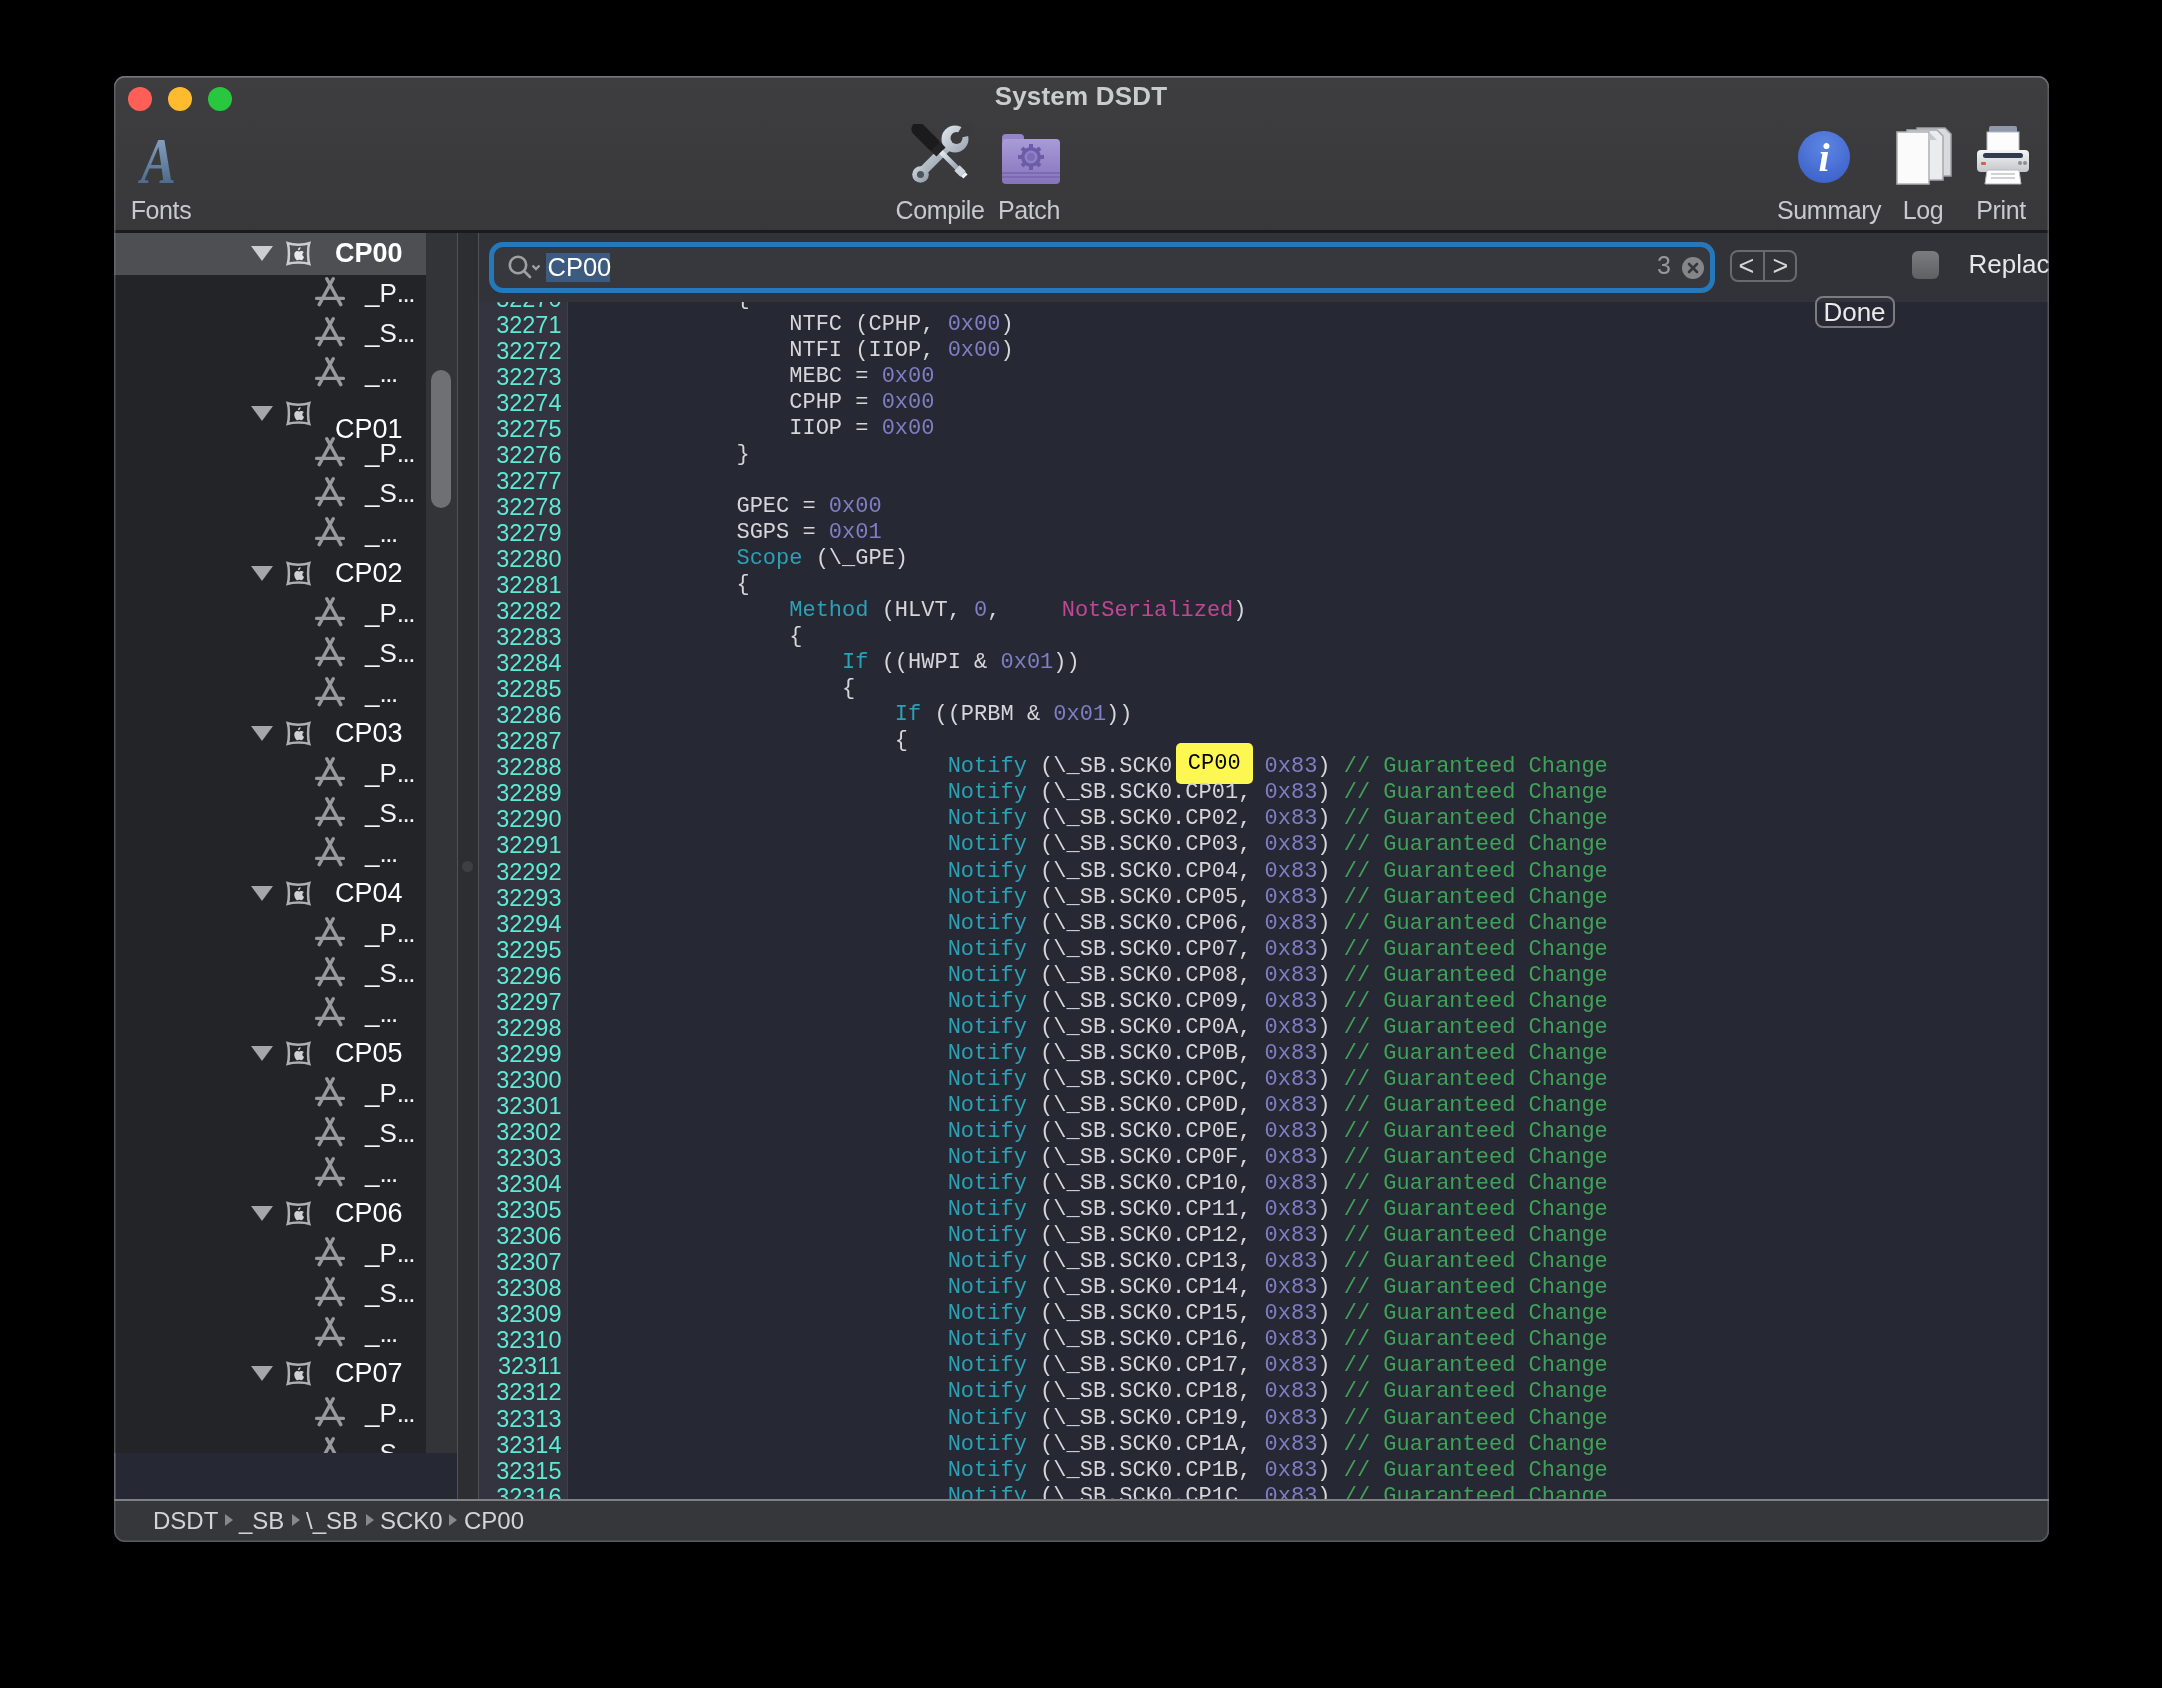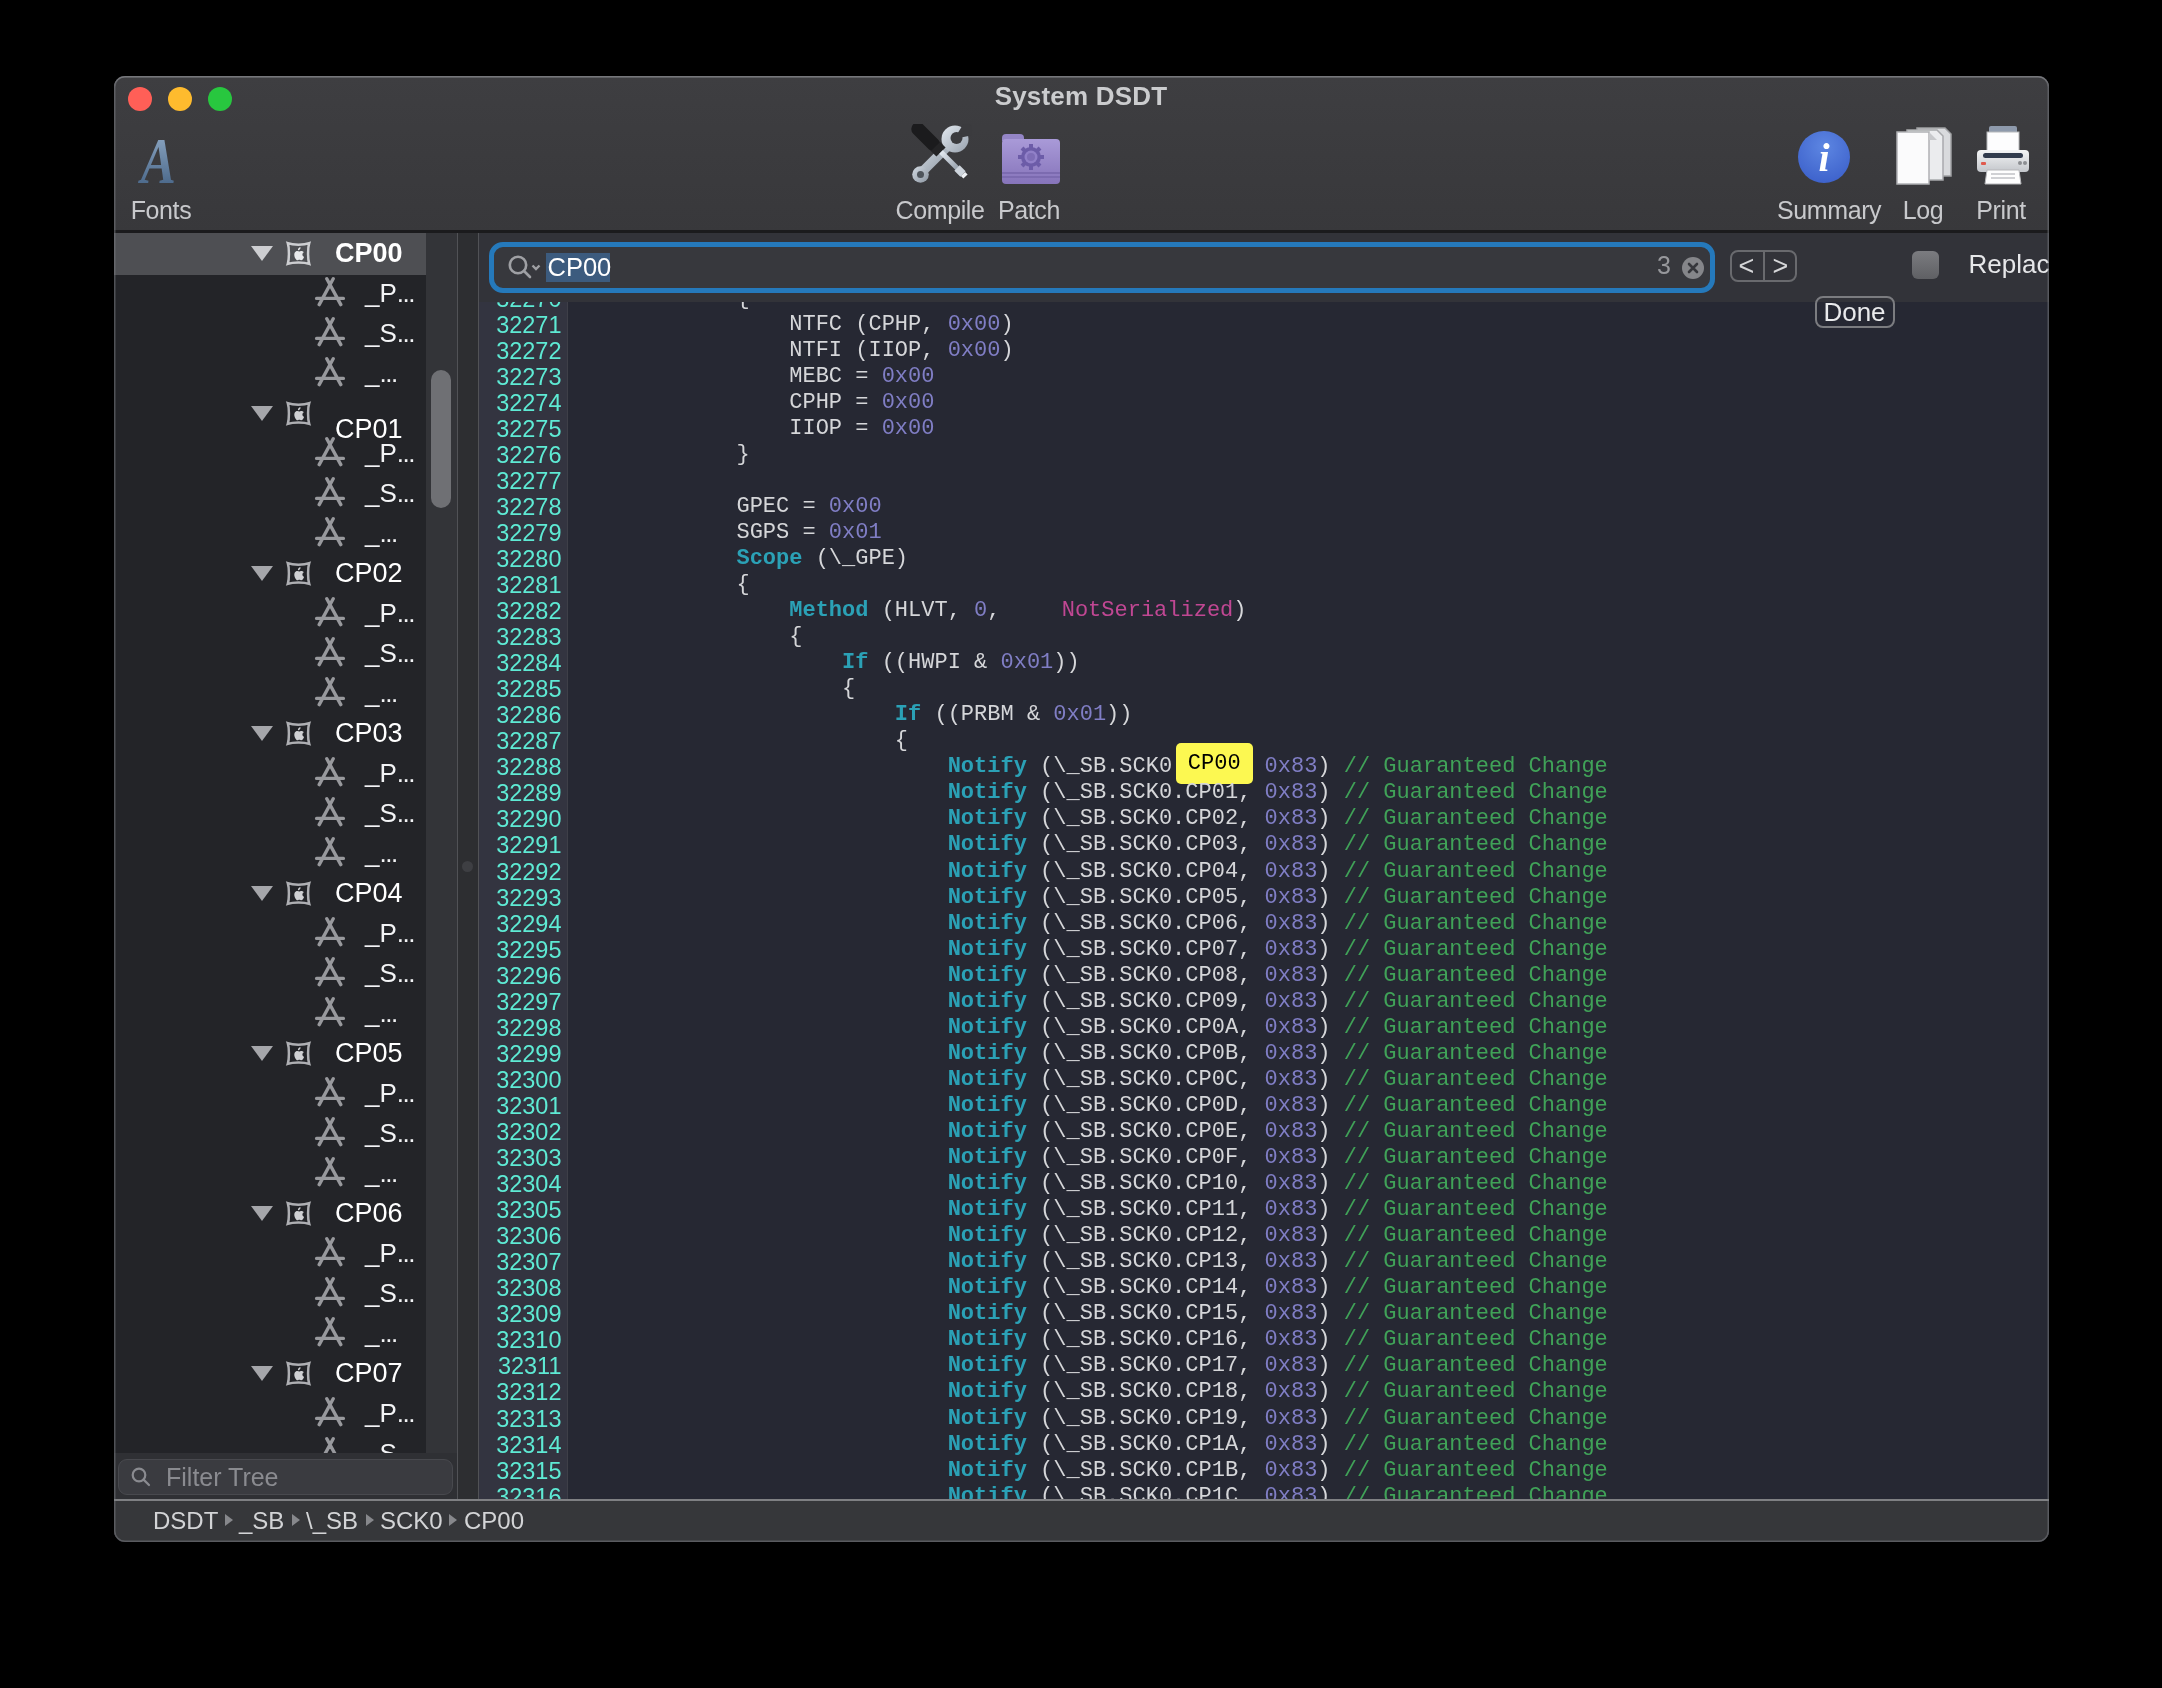--- a/index.html
+++ b/index.html
@@ -50,21 +50,21 @@
 #editor { position:absolute; left:364.5px; top:157px; width:1570.5px; height:1265.5px;
   background:#262833; overflow:hidden; }
 #gutterbg { position:absolute; left:0; top:0; width:88px; height:1265.5px; background:#333440; }
 #guttersep { position:absolute; left:88px; top:0; width:1.5px; height:1265.5px; background:#3e3f48; }
 pre { font-family:"Liberation Mono", monospace; }
 #gutter { position:absolute; left:0px; top:52.5px; width:83px; text-align:right;
   font-size:23.5px; line-height:26.046px; color:#5eead4;
   font-family:"Liberation Sans", sans-serif; z-index:3; }
 #code { position:absolute; left:99.5px; top:52.5px; font-size:22px; line-height:26.046px;
   color:#d5d6d9; z-index:3; }
-.k { color:#2ba1b6;font-weight:bold; } .n { color:#807ec5; } .p { color:#c04793;margin-left:48px; } .c { color:#40a258; }
+.k { color:#2ba1b6; } .n { color:#807ec5; } .p { color:#c04793;margin-left:48px; } .c { color:#40a258; }
 #yellow { position:absolute; left:697.5px; top:509.5px; width:76.5px; height:41.5px;
   border-radius:5px; background:#fcf851; z-index:2; text-align:center;
   font-family:"Liberation Mono", monospace; font-size:22px; color:#000; line-height:41.5px; }
 
 
 #findbar { position:absolute; left:0; top:0; width:1570.5px; height:69px;
   background:#323339; z-index:5; }
 #ffind { position:absolute; left:10px; top:9px; width:1226px; height:51px;
   border-radius:14px; background:#37383d; border:5px solid #2579bb; }
 #fsel { position:absolute; left:52px; top:5.5px; width:64px; height:29px; background:#3c5b7e; }
@@ -381,29 +381,20 @@
 <div style="position:absolute;left:200px;top:1204.0px"><svg class="mic" width="32" height="32" viewBox="0 0 32 32">
 <g stroke="#98999d" stroke-width="3.4" stroke-linecap="round" fill="none">
 <path d="M19.2 1.8 L5.2 27.6 M12.8 1.8 L26.8 27.6 M2.6 21.4 L29.4 21.4"></path>
 </g>
         </svg></div>
       <div class="tlab mlab" style="left:251px;top:1200.0px">_S<span class="dots">...</span></div>
 
   </div>
   <div id="scrollcol"></div>
   <div id="thumb"></div>
-  <div id="filter">
-    <div id="ffield">
-      <svg style="position:absolute;left:11px;top:6px" width="22" height="22" viewBox="0 0 22 22">
-        <circle cx="9" cy="9" r="6.3" fill="none" stroke="#8a8b90" stroke-width="2.2"></circle>
-        <path d="M13.6 13.6 L19 19" stroke="#8a8b90" stroke-width="2.2" stroke-linecap="round"></path>
-      </svg>
-      <div id="ftext">Filter Tree</div>
-    </div>
-  </div>
   <div id="divider">
       <div id="dimple" style="left:3.5px;top:627.5px;position:absolute"></div>
     </div>
 
   <div id="editor">
     <div id="gutterbg"></div>
     <div id="guttersep"></div>
     <div id="yellow">CP00</div>
 <pre id="gutter">32270
 32271

